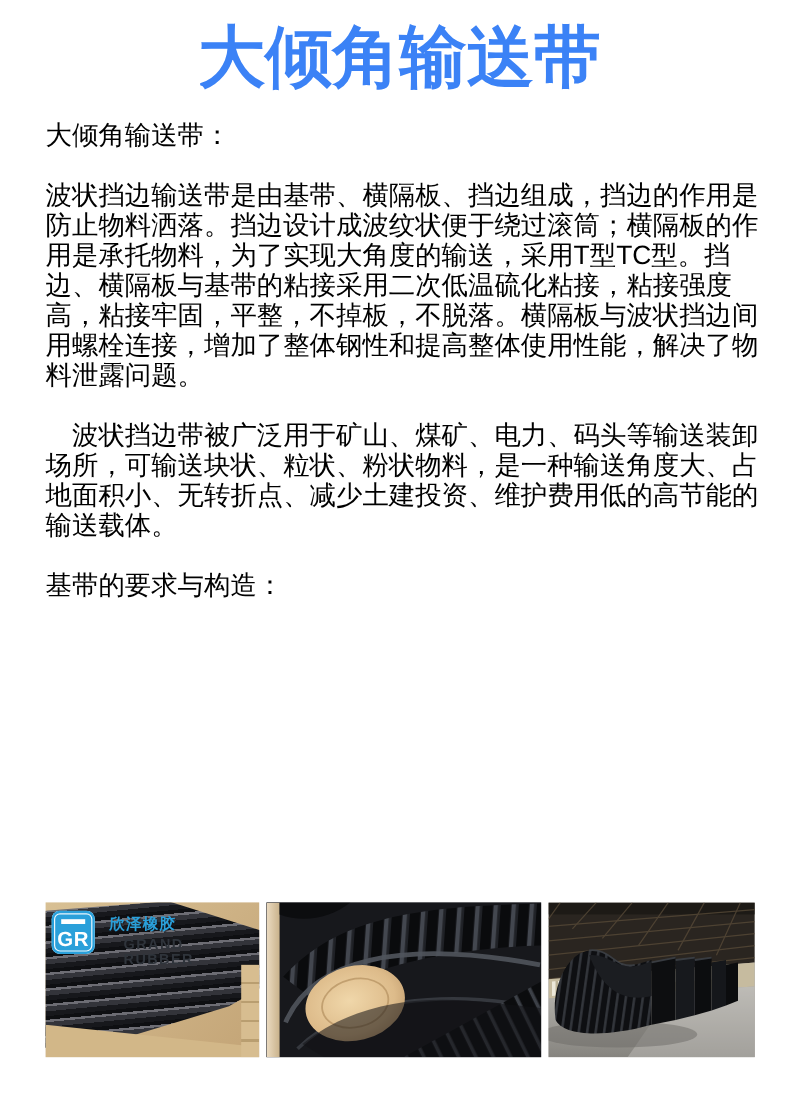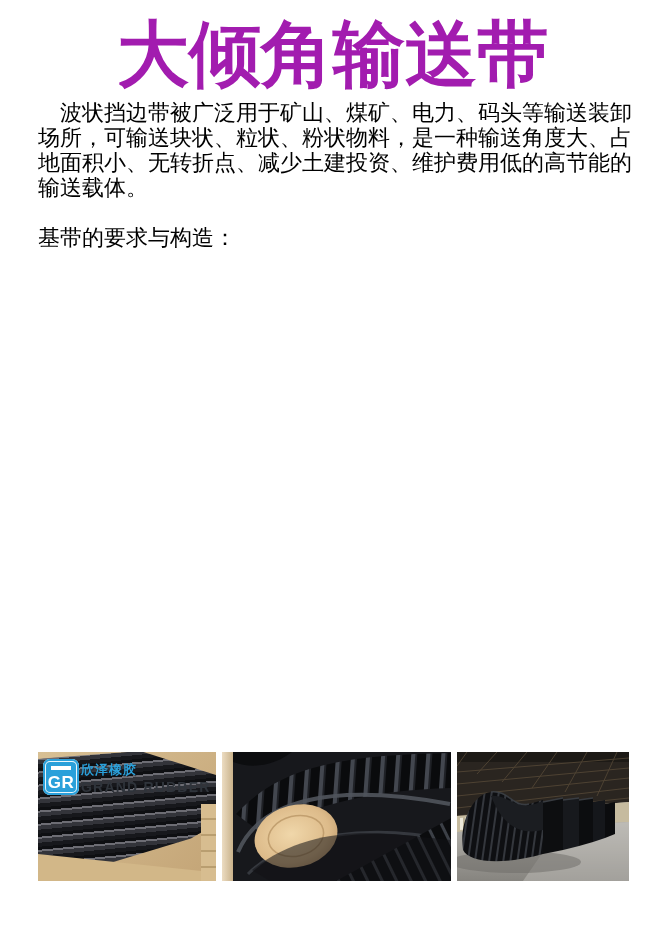--- a/index.html
+++ b/index.html
@@ -5,26 +5,26 @@
   html,body{margin:0;padding:0;background:#ffffff;}
   .page{
     position:relative;
     width:666px;height:930px;
     background:#ffffff;
     font-family:"Liberation Sans",sans-serif;
     color:#000000;
     overflow:hidden;
   }
   .title{
-    position:absolute;top:22px;left:0;right:0;
+    position:absolute;top:16px;left:0;right:0;
     margin:0;
     text-align:center;
-    font-size:72px;line-height:64px;
+    font-size:56px;line-height:64px;
     font-weight:700;
-    color:#a21caf;
+    color:#3b82f6;
   }
   .content{
     position:absolute;top:100px;left:38px;width:604px;
     font-size:22px;line-height:25px;
     color:#000000;
   }
   .content p{margin:0 0 25px 0;word-break:break-all;}
 
   
   .photos{
@@ -44,45 +44,47 @@
   }
   .p1-bottom{
     position:absolute;left:0;bottom:0;width:178px;height:30px;
     background:#d2b788;
     clip-path:polygon(0 10%,100% 72%,100% 100%,0 100%);
   }
   .p1-right{
     position:absolute;right:0;top:52px;width:15px;bottom:0;
     background:repeating-linear-gradient(to bottom,#d7bd90 0 14px,#b99e70 14px 16px);
   }
-  .wm{position:absolute;left:5px;top:7px;display:flex;gap:2px;align-items:flex-start;}
+  .wm{position:absolute;left:5px;top:7px;display:flex;gap:12px;align-items:flex-start;}
   .wm-logo{
     position:relative;width:36px;height:36px;border-radius:7px;
     background:#2aa0da;flex:none;
     display:flex;align-items:flex-end;justify-content:center;
     box-shadow:inset 0 0 0 2px #2aa0da,inset 0 0 0 3px rgba(255,255,255,.9);
   }
   .wm-logo .bar{position:absolute;top:7px;left:8px;right:8px;height:4px;background:#ffffff;}
   .wm-logo .gr{color:#ffffff;font-weight:700;font-size:17px;line-height:24px;letter-spacing:.5px;}
   .wm-cn{color:#2aa0da;font-size:13px;font-weight:700;letter-spacing:1px;line-height:22px;text-shadow:1px 1px 0 rgba(20,20,25,.55);}
-  .wm-en{color:#2f343b;font-size:14px;font-weight:700;letter-spacing:1.2px;line-height:12px;}
+  .wm-en{color:#2f343b;font-size:12px;font-weight:700;letter-spacing:1.2px;line-height:12px;margin-left:12px;}
 
   
   .p2{width:229px;background:#17181c;}
   .p3{width:172px;background:#a8a5a0;}
   .photo svg{display:block;width:100%;height:100%;}
 </style>
 </head>
 <body>
 
 <div class="page">
 
   <h1 class="title">大倾角输送带</h1>
 
   <div class="content">
+    <p>大倾角输送带：</p>
+    <p>波状挡边输送带是由基带、横隔板、挡边组成，挡边的作用是防止物料洒落。挡边设计成波纹状便于绕过滚筒；横隔板的作用是承托物料，为了实现大角度的输送，采用T型TC型。挡边、横隔板与基带的粘接采用二次低温硫化粘接，粘接强度高，粘接牢固，平整，不掉板，不脱落。横隔板与波状挡边间用螺栓连接，增加了整体钢性和提高整体使用性能，解决了物料泄露问题。</p>
     <p>　波状挡边带被广泛用于矿山、煤矿、电力、码头等输送装卸场所，可输送块状、粒状、粉状物料，是一种输送角度大、占地面积小、无转折点、减少土建投资、维护费用低的高节能的输送载体。</p>
     <p>基带的要求与构造：</p>
   </div>
 
   <div class="photos">
 
     <div class="photo p1">
       <div class="p1-stack"></div>
       <div class="p1-bottom"></div>
       <div class="p1-right"></div>

